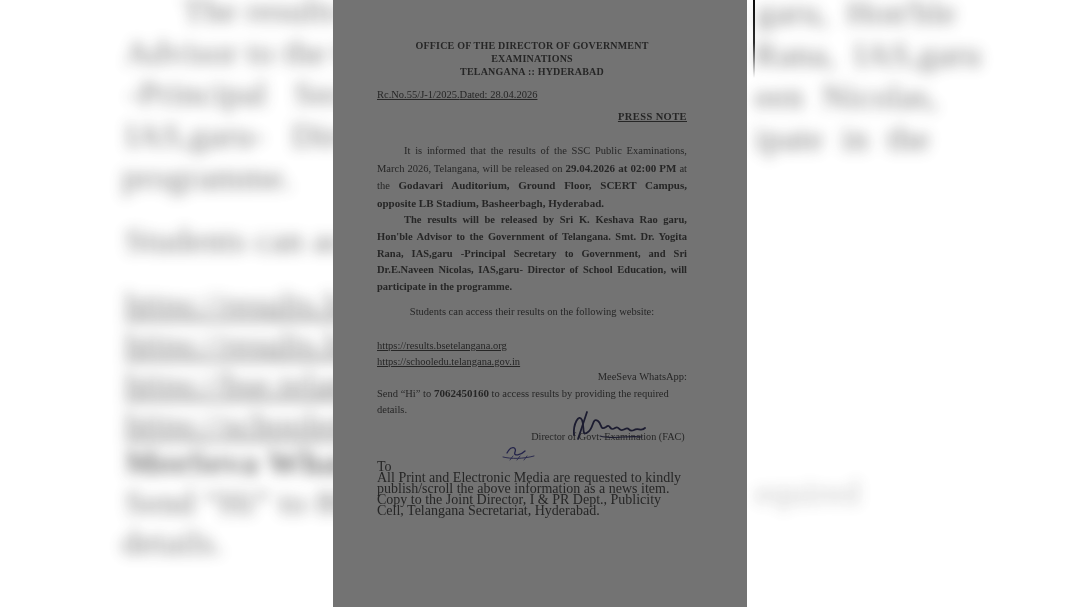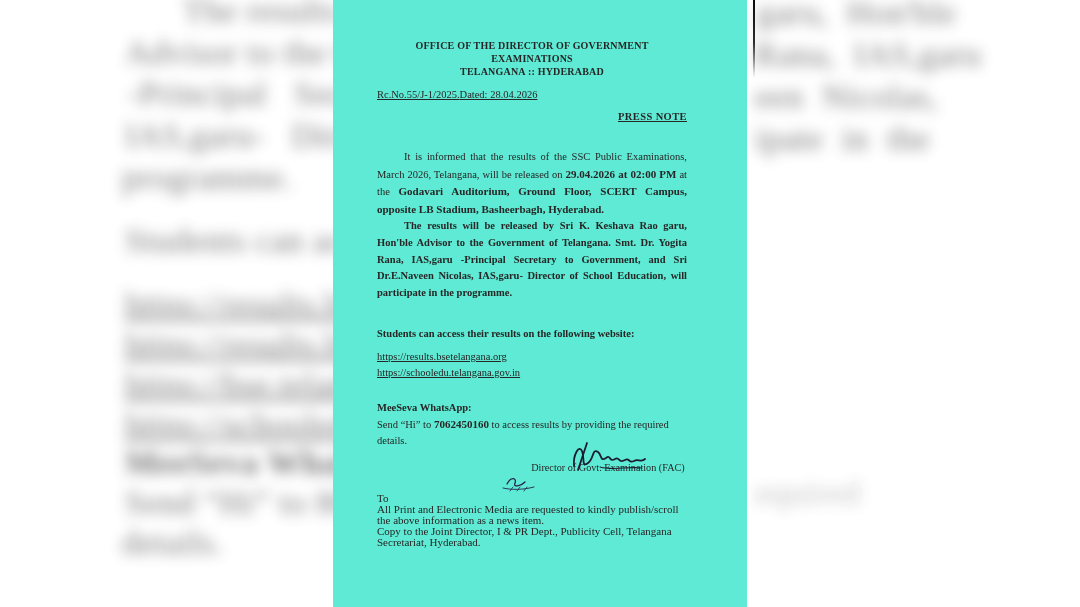--- a/index.html
+++ b/index.html
@@ -16,41 +16,41 @@
   .bgl.u { text-decoration:underline; }
   .bgl.b { font-weight:bold; color:#3c3c3c; }
   .bgl.faint { opacity:.45; }
 
   
   .edge-line { position:absolute; left:753px; top:0; width:2px; height:78px;
     background:linear-gradient(to bottom,#0a0a0a 0%,#2e2e2e 55%,rgba(0,0,0,0) 100%); }
 
   
   .doc { position:absolute; left:333px; top:0; width:414px; height:607px;
-    background:#5eead4; padding:39px 60px 0 44px; color:#262626;
+    background:#737373; padding:39px 60px 0 44px; color:#262626;
     font-size:10.5px; line-height:16.6px; text-align:justify; }
   .office { font-weight:bold; text-align:center; font-size:10px; line-height:13px; letter-spacing:.2px; }
   .ref-row { display:flex; margin-top:10px; line-height:13px; }
   .ref-row span { text-decoration:underline; }
   .pn-title { margin-top:9px; text-align:right; font-weight:bold; text-decoration:underline; letter-spacing:.4px; line-height:14px; }
-  .p1 { margin-top:25px; text-indent:27px; }
+  .p1 { margin-top:19px; text-indent:27px; }
   .p1 b, .send b { font-size:11px; }
   .p2 { text-indent:27px;font-weight:bold; }
-  .students { margin-top:25px; text-align:left;font-weight:bold; }
-  .links { margin-top:6px; text-align:left; }
+  .students { margin-top:9px; text-align:center; }
+  .links { margin-top:17px; text-align:left; }
   .links div { line-height:15.6px; text-decoration:underline; }
-  .meeseva { font-weight:bold; text-align:left; line-height:15.6px;margin-top:20px; }
+  .meeseva { font-weight:normal; text-align:right; line-height:15.6px; }
   .send { text-align:left; line-height:16.2px; }
 
   .sig { position:relative; width:240px; margin:13px 0 0 111px; text-align:center;
     font-size:10.2px; line-height:12px; }
   .sig-svg { position:absolute; top:-22px; left:78px; }
   .stamp-svg { display:block; margin:1px auto 0 12px; }
 
-  .footer { margin-top:0; font-size:11px; line-height:10.9px; text-align:left; }
+  .footer { margin-top:0; font-size:14px; line-height:10.9px; text-align:left; }
 </style>
 </head>
 <body>
 
 <div class="stage">
 
   <div class="bg-clip left">
     <div class="blur-layer">
       <div class="bgl" style="left:183px; top:-8px;">The results</div>
       <div class="bgl" style="left:125px; top:34px;">Advisor to the Gov</div>

